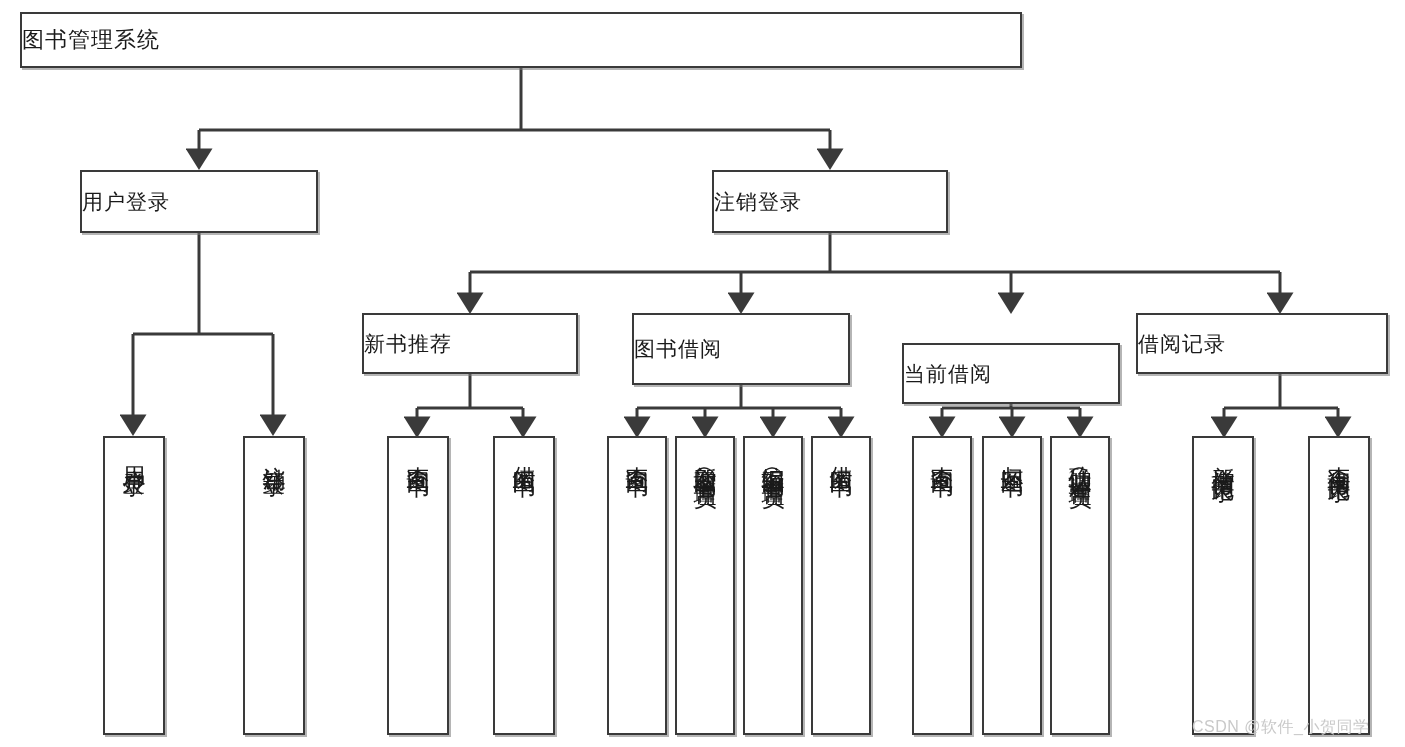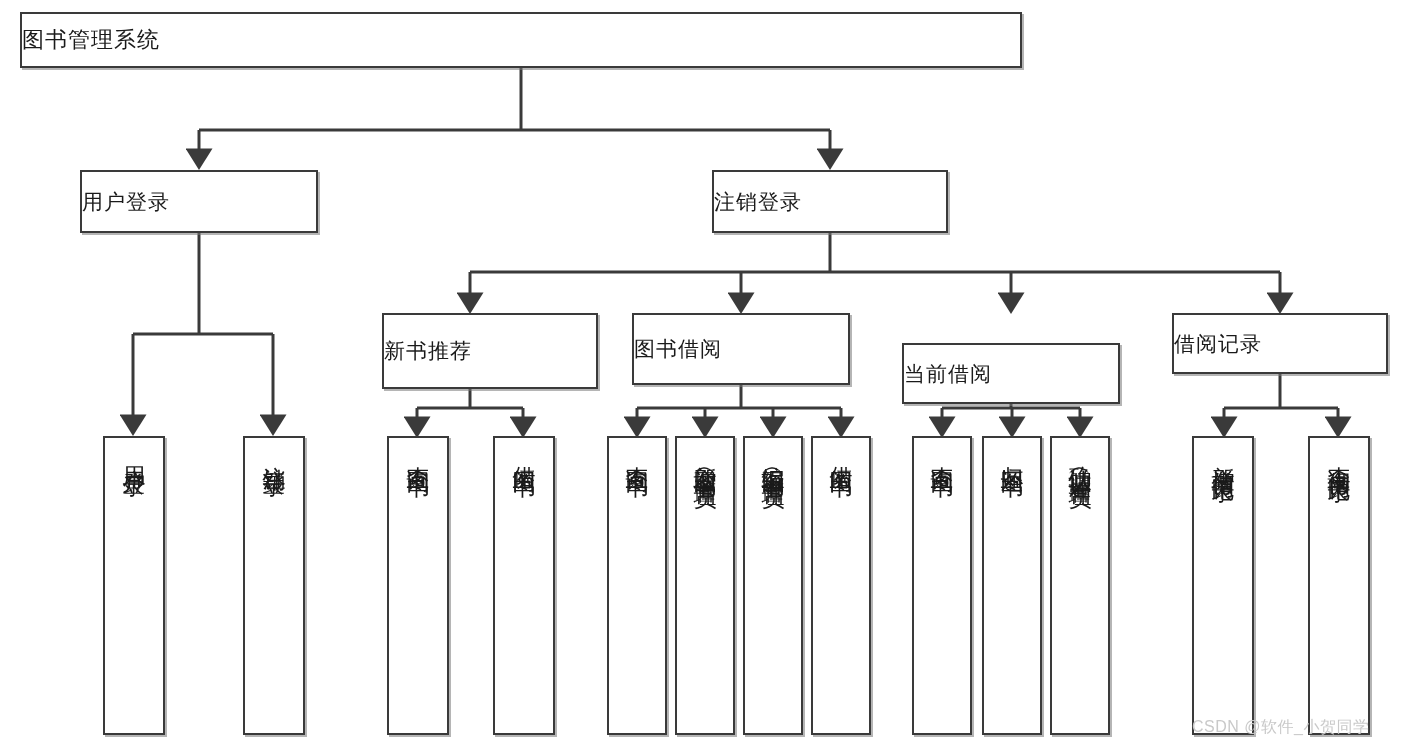--- a/index.html
+++ b/index.html
@@ -130,30 +130,30 @@
     <span class="node-label">图书管理系统</span>
   </div>
 
   <div class="node-box node-horizontal" style="left:80px; top:170px; width:238px; height:63px;">
     <span class="node-label">用户登录</span>
   </div>
   <div class="node-box node-horizontal" style="left:712px; top:170px; width:236px; height:63px;">
     <span class="node-label">注销登录</span>
   </div>
 
-  <div class="node-box node-horizontal" style="left:382px; top:313px; width:216px; height:76px;">
+  <div class="node-box node-horizontal" style="left:362px; top:313px; width:216px; height:61px;">
     <span class="node-label">新书推荐</span>
   </div>
   <div class="node-box node-horizontal" style="left:632px; top:313px; width:218px; height:72px;">
     <span class="node-label">图书借阅</span>
   </div>
   <div class="node-box node-horizontal" style="left:902px; top:313px; width:218px; height:61px;margin-top:30px;">
     <span class="node-label">当前借阅</span>
   </div>
-  <div class="node-box node-horizontal" style="left:1172px; top:313px; width:216px; height:61px;">
+  <div class="node-box node-horizontal" style="left:1136px; top:313px; width:252px; height:61px;">
     <span class="node-label">借阅记录</span>
   </div>
 
   <div class="node-box node-vertical" style="left:103px; top:436px; width:62px; height:299px;">
     <span class="node-label">用户登录</span>
   </div>
   <div class="node-box node-vertical" style="left:243px; top:436px; width:62px; height:299px;">
     <span class="node-label">注销登录</span>
   </div>
 

